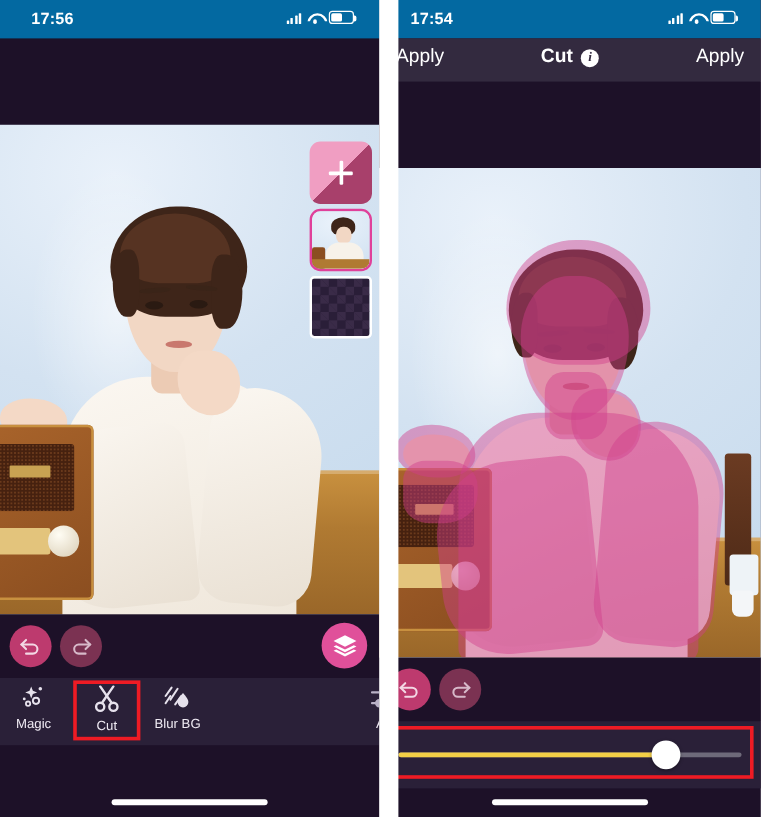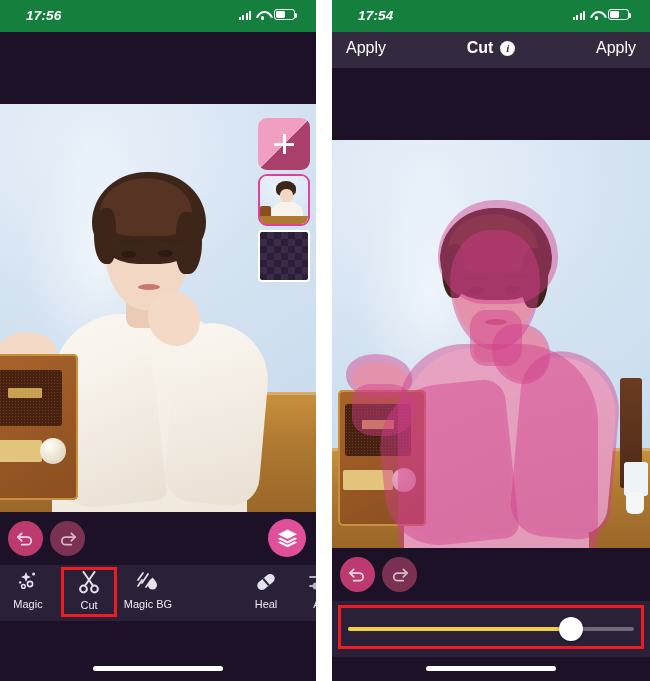--- a/index.html
+++ b/index.html
@@ -3,24 +3,24 @@
 <meta charset="utf-8">
 <style>
   * { margin:0; padding:0; box-sizing:border-box; }
   html,body { width:650px; height:681px; overflow:hidden; background:#ffffff;
               font-family:"Liberation Sans", sans-serif; }
   .stage { position:relative; width:650px; height:681px; background:#ffffff; }
 
   .phone { position:absolute; top:0; height:681px; width:316px; overflow:hidden;
            background:#1d1128; }
   .phone.left  { left:0; }
-  .phone.right { left:332px; width:318px; }
-
-  
-  .statusbar { position:relative; height:32px; background:#15803d;font-style:italic; }
+  .phone.right { left:316px; width:318px; }
+
+  
+  .statusbar { position:relative; height:32px; background:#0369a1; }
   .status-time { position:absolute; left:26px; top:8px; color:#fff; font-size:13.5px;
                  font-weight:bold; letter-spacing:.2px; }
   .status-icons { position:absolute; right:21px; top:9px; display:flex; align-items:center; gap:5px; }
   .sig { display:flex; align-items:flex-end; gap:1.5px; height:10px; }
   .sig i { display:block; width:2px; background:#fff; border-radius:.5px; }
   .sig i:nth-child(1){height:3px}.sig i:nth-child(2){height:5px}
   .sig i:nth-child(3){height:7px}.sig i:nth-child(4){height:9px}
   .wifi { position:relative; width:13px; height:10px; }
   .wifi::before { content:""; position:absolute; left:0; top:1px; width:13px; height:13px;
       border:2.2px solid #fff; border-radius:50%; clip-path:polygon(0 0,100% 0,100% 42%,0 42%); }
@@ -269,33 +269,24 @@
       </div>
 
       <div class="tool" style="left:120px">
         <svg width="24" height="22" viewBox="0 0 24 22" fill="none" stroke="#e6e1ec" stroke-width="1.7" stroke-linecap="round">
           <path d="M2 9 L7 2"></path>
             <path d="M6 12 L12 3"></path>
             <path d="M2 15 L6 9"></path>
             <path d="M10 16 L15 9"></path>
           <path d="M16.5 6.5 C19.5 10 21 12 21 14 A4.5 4.5 0 0 1 12 14 C12 12 13.5 10 16.5 6.5 Z" fill="#e6e1ec" stroke="none"></path>
         </svg>
-        <span class="lbl">Magic BG</span>
-      </div>
-
-
-      <div class="tool" style="left:238px">
-        <svg width="24" height="22" viewBox="0 0 24 22" fill="#e6e1ec">
-          <g transform="rotate(-40 12 11)">
-            <rect x="2" y="6.5" width="20" height="9" rx="4.5"></rect>
-            <rect x="11" y="6.5" width="2" height="9" fill="#2a2038"></rect>
-          </g>
-        </svg>
-        <span class="lbl">Heal</span>
-      </div>
+        <span class="lbl">Blur BG</span>
+      </div>
+
+
 
       <div class="tool" style="left:292px">
         <svg width="24" height="22" viewBox="0 0 24 22" fill="none" stroke="#b9b1c6" stroke-width="1.8" stroke-linecap="round">
           <path d="M2 6 H20"></path>
             <path d="M2 15 H20"></path>
           <circle cx="14" cy="6" r="2.6" fill="#b9b1c6"></circle>
             <circle cx="8" cy="15" r="2.6" fill="#b9b1c6"></circle>
         </svg>
         <span class="lbl">Ad</span>
       </div>

